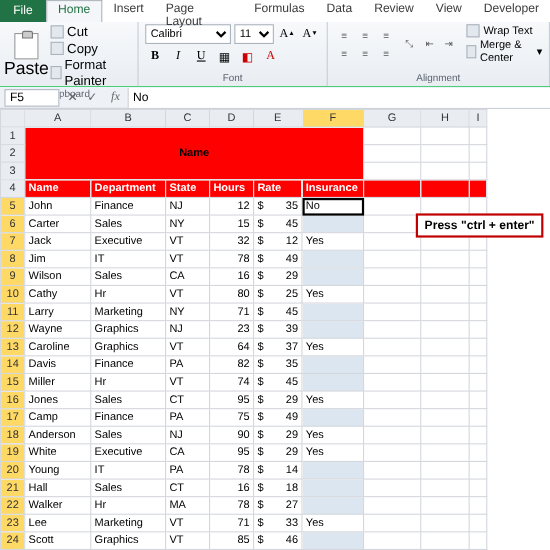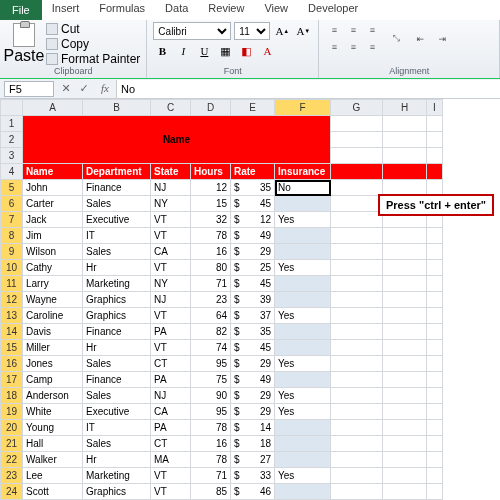--- a/index.html
+++ b/index.html
@@ -51,21 +51,23 @@
   td.num { text-align:right; }
   td.cur::before { content:"$"; float:left; color:#000; }
   .callout { position:absolute; border:2px solid #c00000; background:#fff; padding:3px 6px; font-size:11px; font-weight:bold; }
 </style>
 </head>
 <body>
 
 <div class="ribbon-wrap">
   <div class="tab-row">
     <div class="file-tab">File</div>
+    <div class="tab active">Home</div>
     <div class="tab">Insert</div>
+    <div class="tab">Page Layout</div>
     <div class="tab">Formulas</div>
     <div class="tab">Data</div>
     <div class="tab">Review</div>
     <div class="tab">View</div>
     <div class="tab">Developer</div>
   </div>
   <div class="ribbon">
     <div class="group">
       <div class="group-top">
         <div class="paste-btn">
@@ -114,20 +116,31 @@
           <div class="al">≡</div>
           <div class="al">≡</div>
           <div class="al">≡</div>
           <div class="al">≡</div>
           <div class="al">≡</div>
           <div class="al">≡</div>
         </div>
         <div class="al" style="width:22px;height:32px">⤡</div>
         <div class="al" style="width:18px;height:32px">⇤</div>
         <div class="al" style="width:18px;height:32px">⇥</div>
+        <div class="wrap-cmds">
+          <div>
+              <span class="ico-sq"></span>
+              <span>Wrap Text</span>
+            </div>
+          <div>
+              <span class="ico-sq"></span>
+              <span>Merge &amp; Center</span>
+              <span> ▾</span>
+            </div>
+        </div>
       </div>
       <div class="group-label">Alignment</div>
     </div>
   </div>
 </div>
 
 <div class="namebox-row">
   <input class="namebox" value="F5" style="">
   <div class="fx-btns">
     <span>✕</span>

